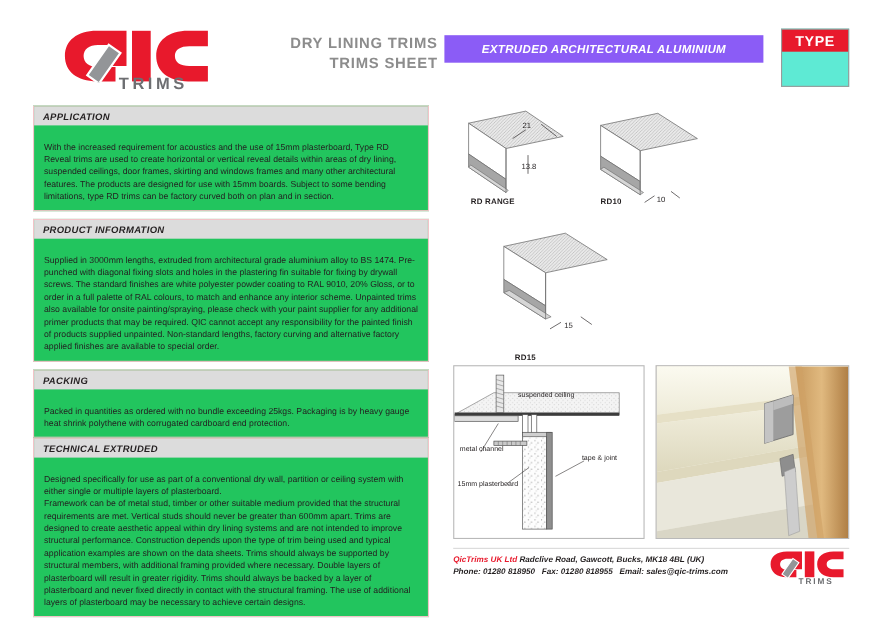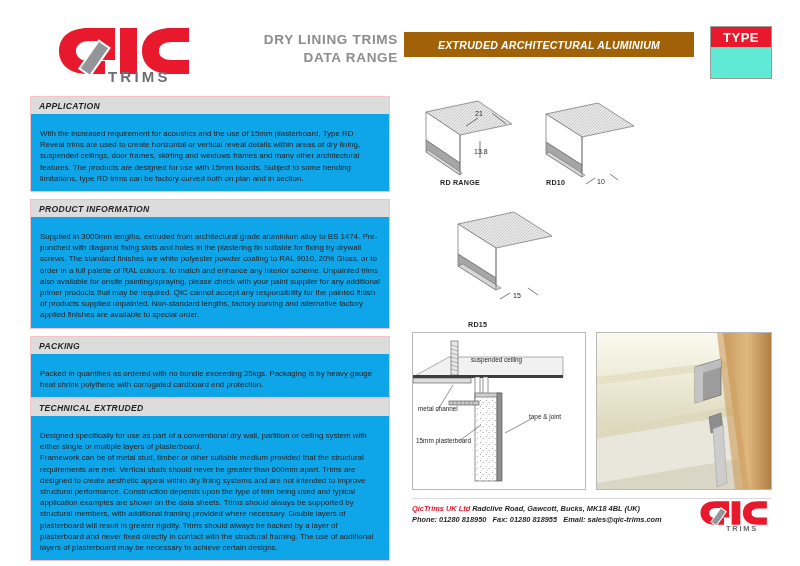--- a/index.html
+++ b/index.html
@@ -49,21 +49,21 @@
     color: #8c8c8c;
     font-size: 13.5px;
     font-weight: bold;
     letter-spacing: 0.7px;
     line-height: 18px;
   }
   .head-banner {
     position: absolute;
     left: 404px; top: 32px;
     width: 290px; height: 25px;
-    background: #a16207;
+    background: #8b5cf6;
     color: #ffffff;
     font-size: 10.5px;
     font-style: italic;
     font-weight: bold;
     letter-spacing: 0.3px;
     display: flex;
     align-items: center;
     justify-content: center;
   }
   .type-badge {
@@ -99,21 +99,21 @@
 
   
   .left-col {
     position: absolute;
     left: 30px; top: 96px;
     width: 360px;
   }
   .sec {
     border: 1px solid #f2c3c8;
     border-top: none;
-    background: #0ea5e9;
+    background: #22c55e;
     box-sizing: border-box;
   }
   .sec.first { border-top: 1px solid #f2c3c8; }
   .sec-head {
     background: #dcdcdc;
     font-size: 8.6px;
     font-weight: bold;
     font-style: italic;
     letter-spacing: 0.3px;
     padding: 4px 8px 3px 8px;
@@ -242,21 +242,21 @@
         <path d="M30 1 C12 1 1 10 1 24 C1 38 12 47 30 47 L47 47 L47 34 L31 34 C23 34 18 30 18 24 C18 18 23 14 31 14 L40 14 L40 33 L57 33 L57 1 Z" fill="#e8192c"></path>
         <rect x="62" y="1" width="17" height="46" fill="#e8192c"></rect>
         <path d="M113 1 C95 1 84 10 84 24 C84 38 95 47 113 47 L131 47 L131 33 L114 33 C106 33 101 30 101 24 C101 18 106 15 114 15 L131 15 L131 1 Z" fill="#e8192c"></path>
         <rect x="30" y="14" width="13" height="34" transform="rotate(35 36 31)" fill="#939598" stroke="#ffffff" stroke-width="2"></rect>
       </svg>
     </div>
     <div class="logo-trims">TRIMS</div>
 
     <div class="head-titles">
       <div>DRY LINING TRIMS</div>
-      <div>DATA RANGE</div>
+      <div>TRIMS SHEET</div>
     </div>
 
     <div class="head-banner">EXTRUDED ARCHITECTURAL ALUMINIUM</div>
 
     <div class="type-badge">
       <div class="t-top">TYPE</div>
     </div>
   </div>
 
   <div class="left-col">
@@ -316,21 +316,21 @@
           <polygon points="6,56 40,79 42,77 8,54" fill="#d6d6d6" stroke="#6f6f6f" stroke-width="0.6"></polygon>
 
           <line x1="40" y1="39" x2="40" y2="79" stroke="#6f6f6f" stroke-width="0.7"></line>
 
           <line x1="46" y1="30" x2="58" y2="22" stroke="#231f20" stroke-width="0.6"></line>
           <line x1="72" y1="17" x2="86" y2="28" stroke="#231f20" stroke-width="0.6"></line>
           <line x1="60" y1="45" x2="60" y2="62" stroke="#231f20" stroke-width="0.6"></line>
           <text x="55" y="20" font-size="7" fill="#231f20" font-family="Liberation Sans, sans-serif">21</text>
           <text x="54" y="58" font-size="7" fill="#231f20" font-family="Liberation Sans, sans-serif">13.8</text>
         </svg>
-        <div class="prod-label" style="left:8px; top:82px;margin-left:12px;">RD RANGE</div>
+        <div class="prod-label" style="left:8px; top:82px;">RD RANGE</div>
       </div>
 
       <div class="prod" style="left:128px; top:0;">
         <svg width="120" height="100" viewBox="0 0 120 100">
           <polygon points="6,18 58,7 94,30 42,41" fill="url(#hatch1)" stroke="#6f6f6f" stroke-width="0.7"></polygon>
           <polygon points="6,18 6,46 42,69 42,41" fill="#ffffff" stroke="#6f6f6f" stroke-width="0.7"></polygon>
           <polygon points="6,46 6,58 42,81 42,69" fill="#a6a6a6" stroke="#6f6f6f" stroke-width="0.7"></polygon>
           <polygon points="6,58 42,81 45,79 9,56" fill="#d6d6d6" stroke="#6f6f6f" stroke-width="0.6"></polygon>
           <line x1="42" y1="41" x2="42" y2="81" stroke="#6f6f6f" stroke-width="0.7"></line>
           <line x1="46" y1="88" x2="55" y2="82" stroke="#231f20" stroke-width="0.6"></line>

